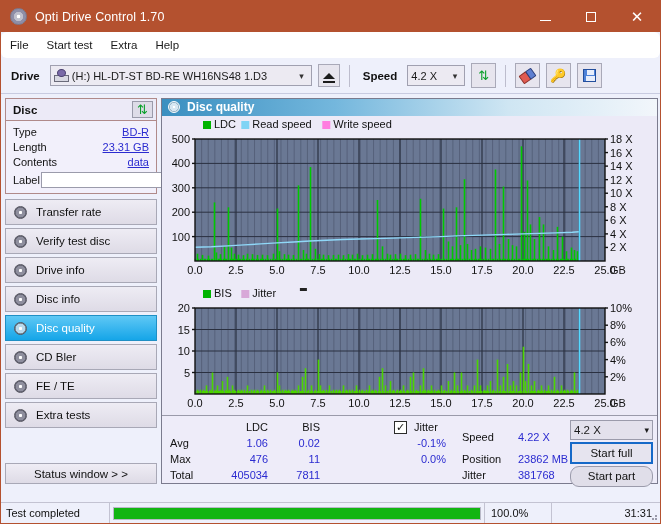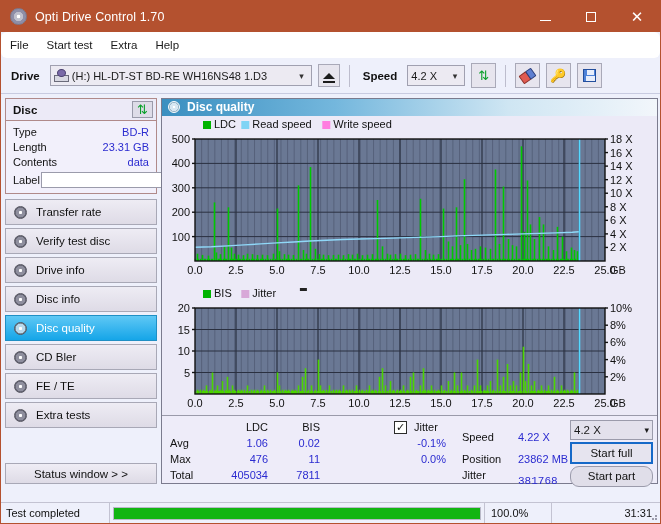--- a/index.html
+++ b/index.html
@@ -68,21 +68,21 @@
   .body{display:flex;height:390px;padding:4px 4px 0 4px;box-sizing:border-box;gap:4px;}
   
   .sidebar{width:152px;flex:none;display:flex;flex-direction:column;}
   .disc-box{border:1px solid #b08a8a;background:#f2f0fb;box-sizing:border-box;}
   .disc-head{height:21px;display:flex;align-items:center;padding:0 3px 0 7px;border-bottom:1px solid #b08a8a;background:#eceaf7;}
   .disc-head .t{font-weight:bold;font-size:11.5px;color:#111;}
   .disc-head .btn{margin-left:auto;width:21px;height:17px;border:1px solid #9a9aaa;background:#dedce8;display:flex;align-items:center;justify-content:center;box-sizing:border-box;}
   .disc-rows{padding:3px 7px 5px 7px;}
   .drow{display:flex;justify-content:space-between;align-items:center;height:15px;font-size:11px;}
   .drow .k{color:#111;}
-  .drow .v{color:#2b2bd0;}
+  .drow .v{color:#2b2bd0;text-decoration:underline;}
   .labelrow{display:flex;align-items:center;gap:1px;margin-top:2px;}
   .labelrow .k{width:34px;color:#111;font-size:11px;}
   .label-input{flex:1;height:16px;border:1px solid #9b9bab;background:#fff;box-sizing:border-box;}
   .disc-mini{width:18px;height:17px;border:1px solid #9a9aaa;background:#dedce8;display:flex;align-items:center;justify-content:center;box-sizing:border-box;}
   .cdmini{width:11px;height:11px;border-radius:50%;background:radial-gradient(circle,#fff 0 20%,#e3d85a 21% 70%,#b8ae3c 71% 100%);border:1px solid #8a8222;box-sizing:border-box;}
   .navlist{margin-top:5px;display:flex;flex-direction:column;gap:3px;flex:1;}
   .navitem{
     height:26px;border:1px solid #a8a8b6;box-sizing:border-box;display:flex;align-items:center;
     padding-left:8px;gap:9px;font-size:11.5px;color:#111;
     background:linear-gradient(#eeecf4,#dedbe6);
@@ -1177,21 +1177,21 @@
 
         <div class="st" style="left:8px;top:53px;">Total</div>
         <div class="st v r" style="left:58px;top:53px;width:48px;">405034</div>
         <div class="st v r" style="left:118px;top:53px;width:40px;">7811</div>
 
         <div class="st" style="left:300px;top:15px;">Speed</div>
         <div class="st v" style="left:356px;top:15px;">4.22 X</div>
         <div class="st" style="left:300px;top:37px;">Position</div>
         <div class="st v" style="left:356px;top:37px;">23862 MB</div>
         <div class="st" style="left:300px;top:53px;">Jitter</div>
-        <div class="st v" style="left:356px;top:59px;font-family:Liberation Mono, monospace;">381768</div>
+        <div class="st v" style="left:356px;top:53px;">381768</div>
 
         <div class="spd-combo" style="left:408px;top:4px;">
           <span>4.2 X</span>
           <span class="chev">▾</span>
         </div>
         <div class="btn-full" style="left:408px;top:26px;">Start full</div>
         <div class="btn-part" style="left:408px;top:50px;border-radius:9px;">Start part</div>
       </div>
     </div>
   </div>

